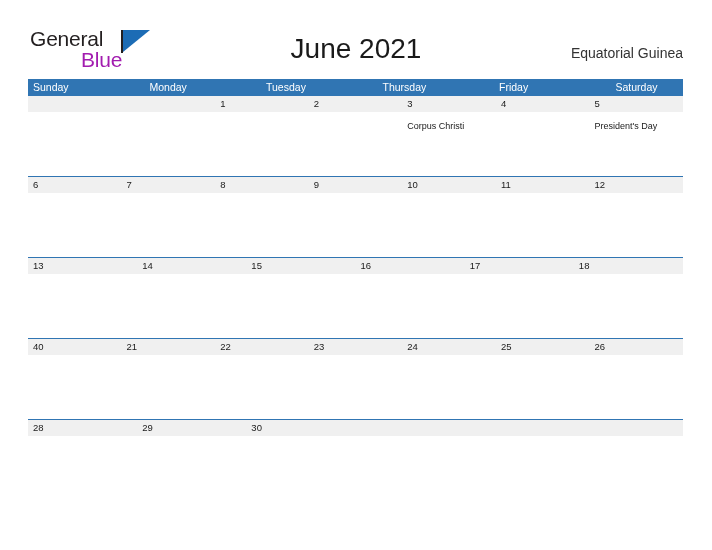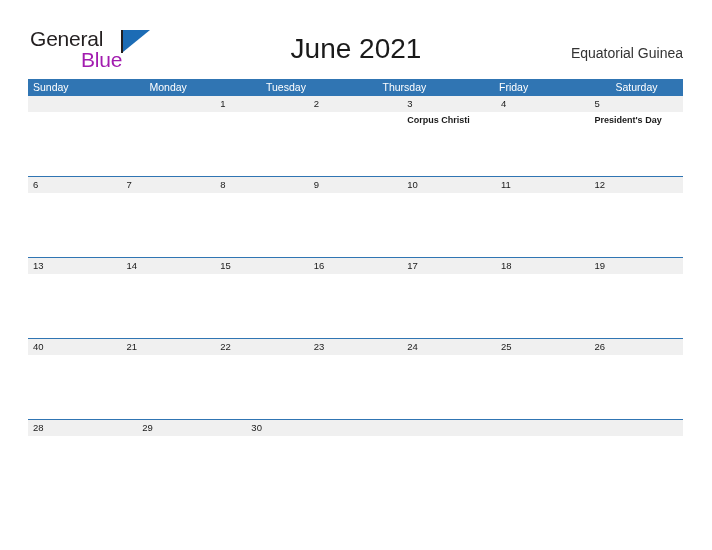--- a/index.html
+++ b/index.html
@@ -143,23 +143,22 @@
     height: 16px;
     background: #f0f0f0;
     font-size: 9.5px;
     color: #1a1a1a;
     line-height: 16px;
     padding-left: 5px;
     box-sizing: border-box;
     white-space: nowrap;
   }
   .day-events {
-    padding: 2px 5px 0 5px;
-    box-sizing: border-box;
-    font-weight: bold;
+    padding: 8px 5px 0 5px;
+    box-sizing: border-box;
   }
   .event {
     font-size: 9px;
     color: #1a1a1a;
     line-height: 12px;
     white-space: nowrap;
   }
 </style>
 </head>
 <body>
@@ -278,24 +277,20 @@
               <div class="day-events"></div>
             </div>
             <div class="day-cell">
               <div class="day-number-band">17</div>
               <div class="day-events"></div>
             </div>
             <div class="day-cell">
               <div class="day-number-band">18</div>
               <div class="day-events"></div>
             </div>
-            <div class="day-cell">
-              <div class="day-number-band">19</div>
-              <div class="day-events"></div>
-            </div>
           </div>
         </div>
         <div class="week-row">
           <div class="week-inner">
             <div class="day-cell">
               <div class="day-number-band">40</div>
               <div class="day-events"></div>
             </div>
             <div class="day-cell">
               <div class="day-number-band">21</div>

